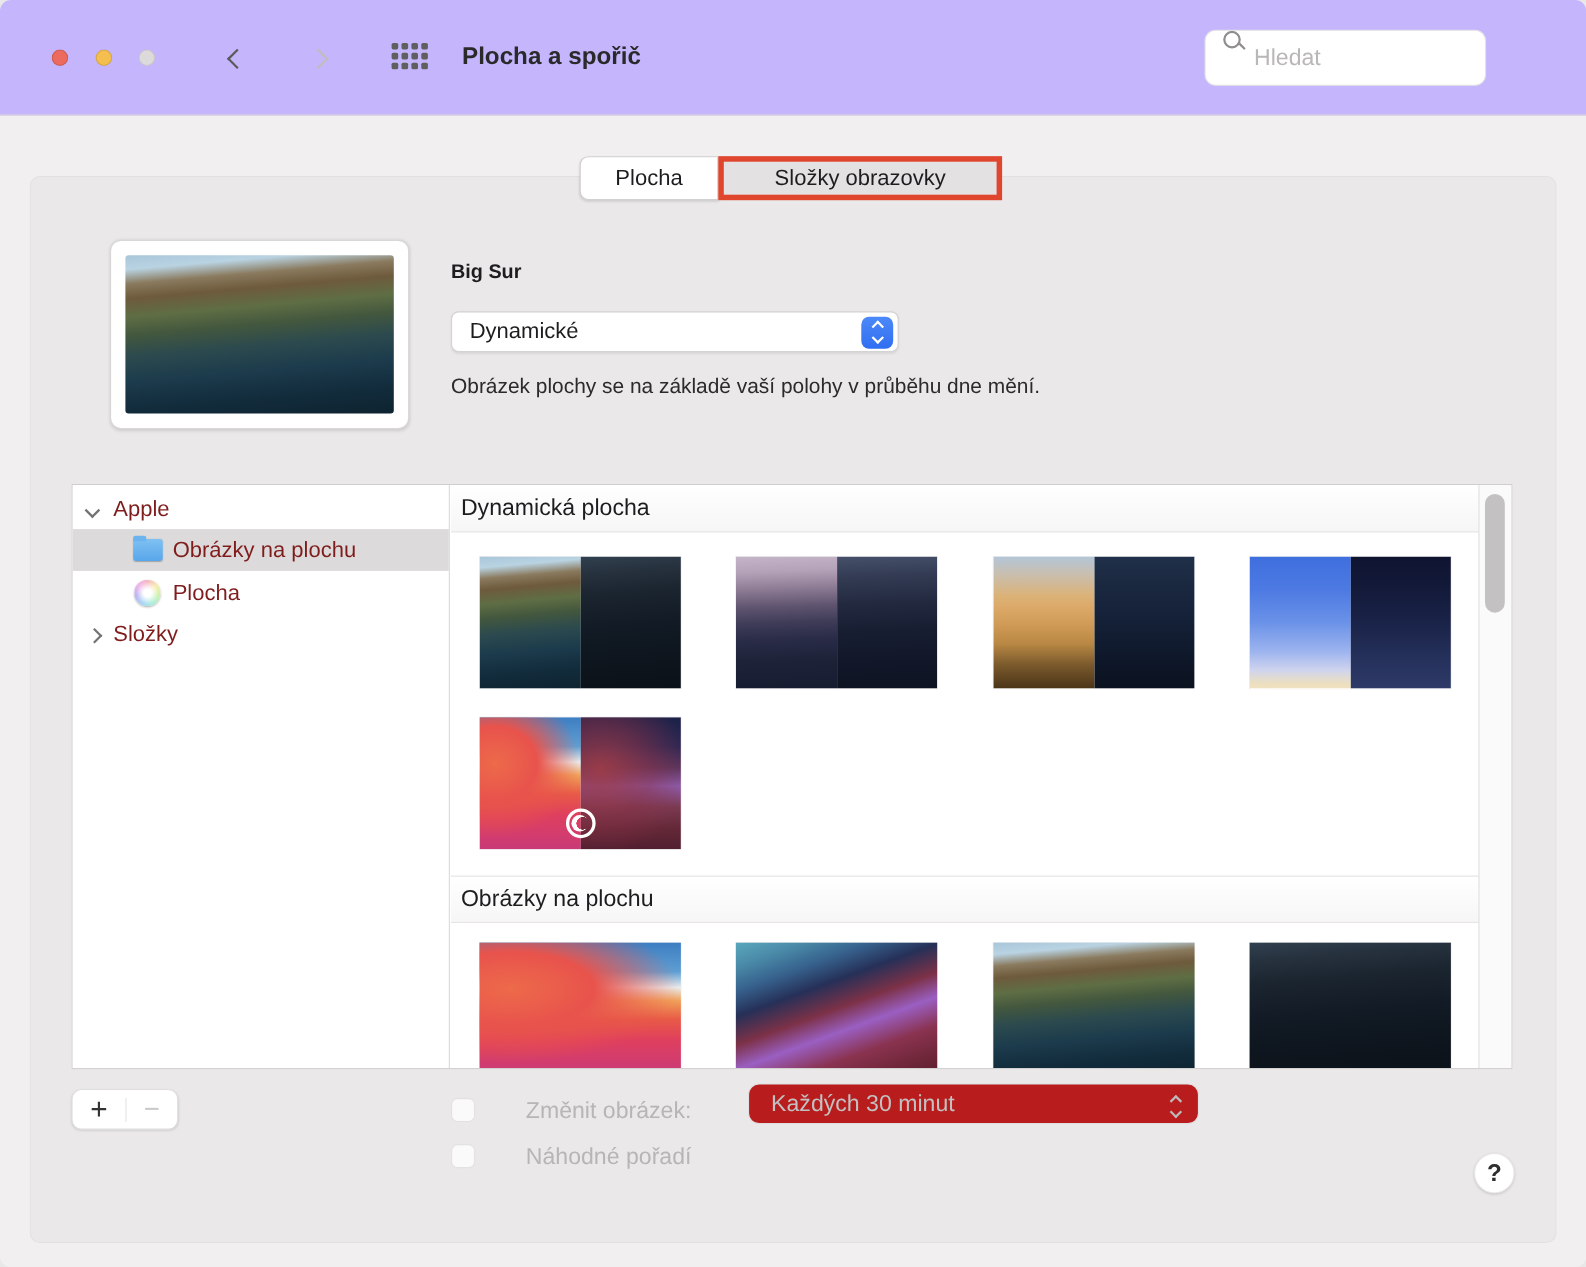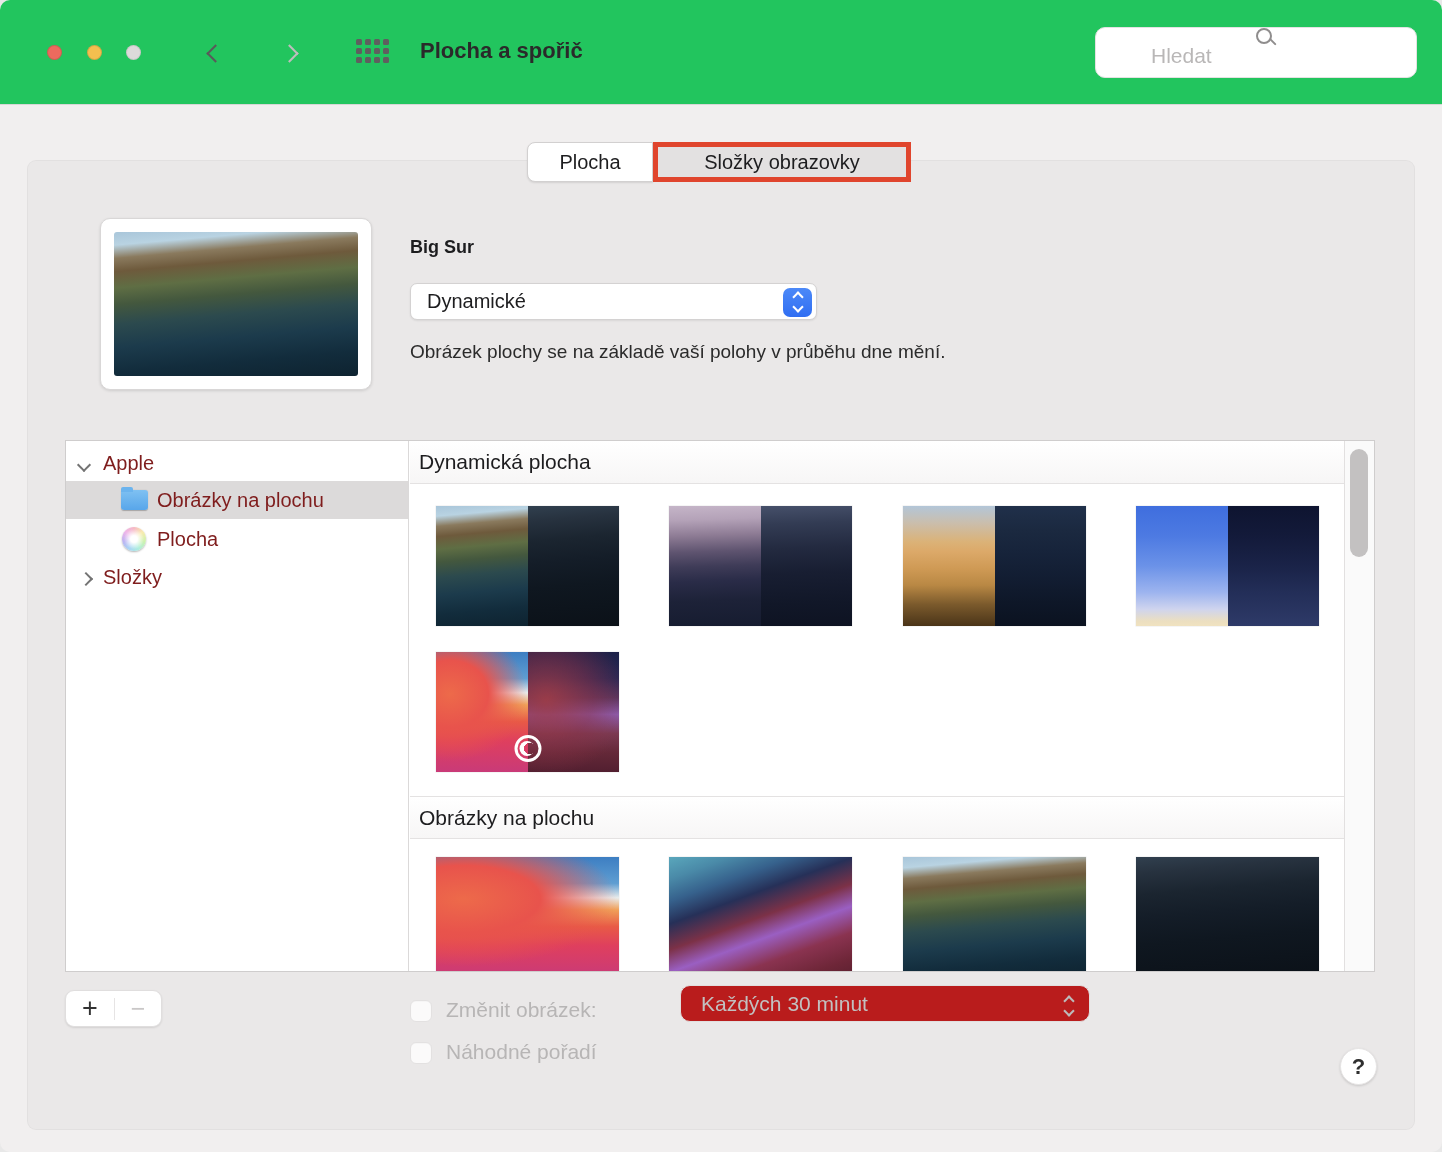--- a/index.html
+++ b/index.html
@@ -2,35 +2,35 @@
 <html><head>
 <meta charset="utf-8">
 <style>
   * { margin:0; padding:0; box-sizing:border-box; }
   html,body { width:1442px; height:1152px; }
   body { font-family:"Liberation Sans", sans-serif; background:#e8e8e8; }
 
   .window { position:absolute; inset:0; background:#f1efef; border-radius:10px; overflow:hidden; }
 
   
-  .toolbar { position:absolute; left:0; top:0; width:1442px; height:105px; background:#22c55e; border-bottom:1px solid #d8d6d6; }
+  .toolbar { position:absolute; left:0; top:0; width:1442px; height:105px; background:#c4b5fd; border-bottom:1px solid #d8d6d6; }
   .tl { position:absolute; top:45px; width:15px; height:15px; border-radius:50%; }
   .tl.red { left:47px; background:#ec6a5e; border:0.5px solid rgba(0,0,0,0.12); }
   .tl.yellow { left:87px; background:#f4bf4f; border:0.5px solid rgba(0,0,0,0.12); }
   .tl.gray { left:126px; background:#dcdada; border:0.5px solid rgba(0,0,0,0.08); }
   .navbtn { position:absolute; top:36px; width:30px; height:34px; display:flex; align-items:center; justify-content:center; }
   .nav-back { left:200px; }
   .nav-fwd { left:274px; }
   .chev { display:inline-block; width:13px; height:13px; }
   .chev.left { border-left:2.6px solid #5a5a5a; border-bottom:2.6px solid #5a5a5a; transform:rotate(45deg); }
   .chev.right { border-right:2.6px solid #bfbdbd; border-top:2.6px solid #bfbdbd; transform:rotate(45deg); }
   .grid-icon { position:absolute; left:356px; top:39px; display:grid; grid-template-columns:repeat(4,6px); grid-auto-rows:6px; gap:3px; cursor:default; }
   .grid-icon i { background:#5f5f5f; border-radius:1.5px; }
   .win-title { position:absolute; left:420px; top:38px; font-size:22px; font-weight:700; color:#2a2a2a; }
-  .search { position:absolute; left:1095px; top:27px; width:322px; height:51px; background:#fff; border:1px solid #e4e2e2; border-radius:10px; display:flex; align-items:center; padding-left:16px;flex-direction:column; }
+  .search { position:absolute; left:1095px; top:27px; width:256px; height:51px; background:#fff; border:1px solid #e4e2e2; border-radius:10px; display:flex; padding-left:16px; }
   .mag { position:relative; width:16px; height:16px; border:2.2px solid #8f8d8d; border-radius:50%; flex:0 0 auto; }
   .mag::after { content:""; position:absolute; width:8px; height:2.2px; background:#8f8d8d; transform:rotate(45deg); right:-7px; bottom:-1px; border-radius:2px; }
   .search input { border:none; outline:none; background:transparent; font-size:21px; color:#333; padding-left:12px; width:250px; font-family:"Liberation Sans",sans-serif; }
   .search input::placeholder { color:#b9b7b7; }
 
   
   .panel { position:absolute; left:27px; top:160px; width:1388px; height:970px; background:#eae8e8; border-radius:9px; box-shadow:inset 0 0 0 1px rgba(0,0,0,0.03); }
 
   
   .tabs { position:absolute; left:527px; top:142px; height:40px; display:flex; }
@@ -92,21 +92,21 @@
   .dyn-badge::before { content:""; position:absolute; left:2.5px; top:2.5px; width:15px; height:15px; border-radius:50%; background:radial-gradient(circle at 68% 50%, rgba(255,255,255,0) 0 44%, #fff 46%); }
 
   .scroll-lane { position:absolute; right:0; top:0; width:30px; height:100%; background:#fafafa; border-left:1px solid #e2e0e0; }
   .scroll-thumb { position:absolute; left:5px; top:8px; width:18px; height:108px; background:#c3c1c1; border-radius:9px; }
 
   
   .addremove { position:absolute; left:65px; top:990px; width:97px; height:37px; background:#fff; border:1px solid #e0dede; border-radius:9px; box-shadow:0 1px 2px rgba(0,0,0,0.10); display:flex; align-items:center; }
   .addremove .plus { width:48px; text-align:center; font-size:27px; color:#333; font-weight:400; line-height:33px; }
   .addremove .sep { width:1px; height:22px; background:#e6e4e4; }
   .addremove .minus { width:46px; text-align:center; font-size:25px; color:#c9c7c7; line-height:33px; }
-  .checkrow { position:absolute; display:flex; align-items:flex-end; }
+  .checkrow { position:absolute; display:flex; align-items:flex-start;gap:32px; }
   .checkrow .box { width:22px; height:22px; background:#fbfafa; border:1px solid #e3e1e1; border-radius:6px; box-shadow:inset 0 0.5px 1px rgba(0,0,0,0.04); }
   .checkrow .lbl { font-size:21px; color:#b7b5b5; margin-left:14px; }
   .cb1 { left:410px; top:998px; }
   .cb2 { left:410px; top:1040px; }
   .popup-disabled { position:absolute; left:680px; top:985px; width:410px; height:37px; background:#b91c1c; border:1px solid #e1dfdf; border-radius:10px; display:flex; align-items:center; }
   .popup-disabled .val { font-size:21px; color:#c2c0c0; padding-left:20px; }
   .gray-steppers { position:absolute; right:16px; top:7px; display:flex; flex-direction:column; align-items:center; }
   .g-chev { width:8px; height:8px; }
   .g-chev.up { border-left:2.2px solid #bdbbbb; border-top:2.2px solid #bdbbbb; transform:rotate(45deg); margin-bottom:0px; margin-top:4px; }
   .g-chev.down { border-right:2.2px solid #bdbbbb; border-bottom:2.2px solid #bdbbbb; transform:rotate(45deg); margin-top:2px; }

